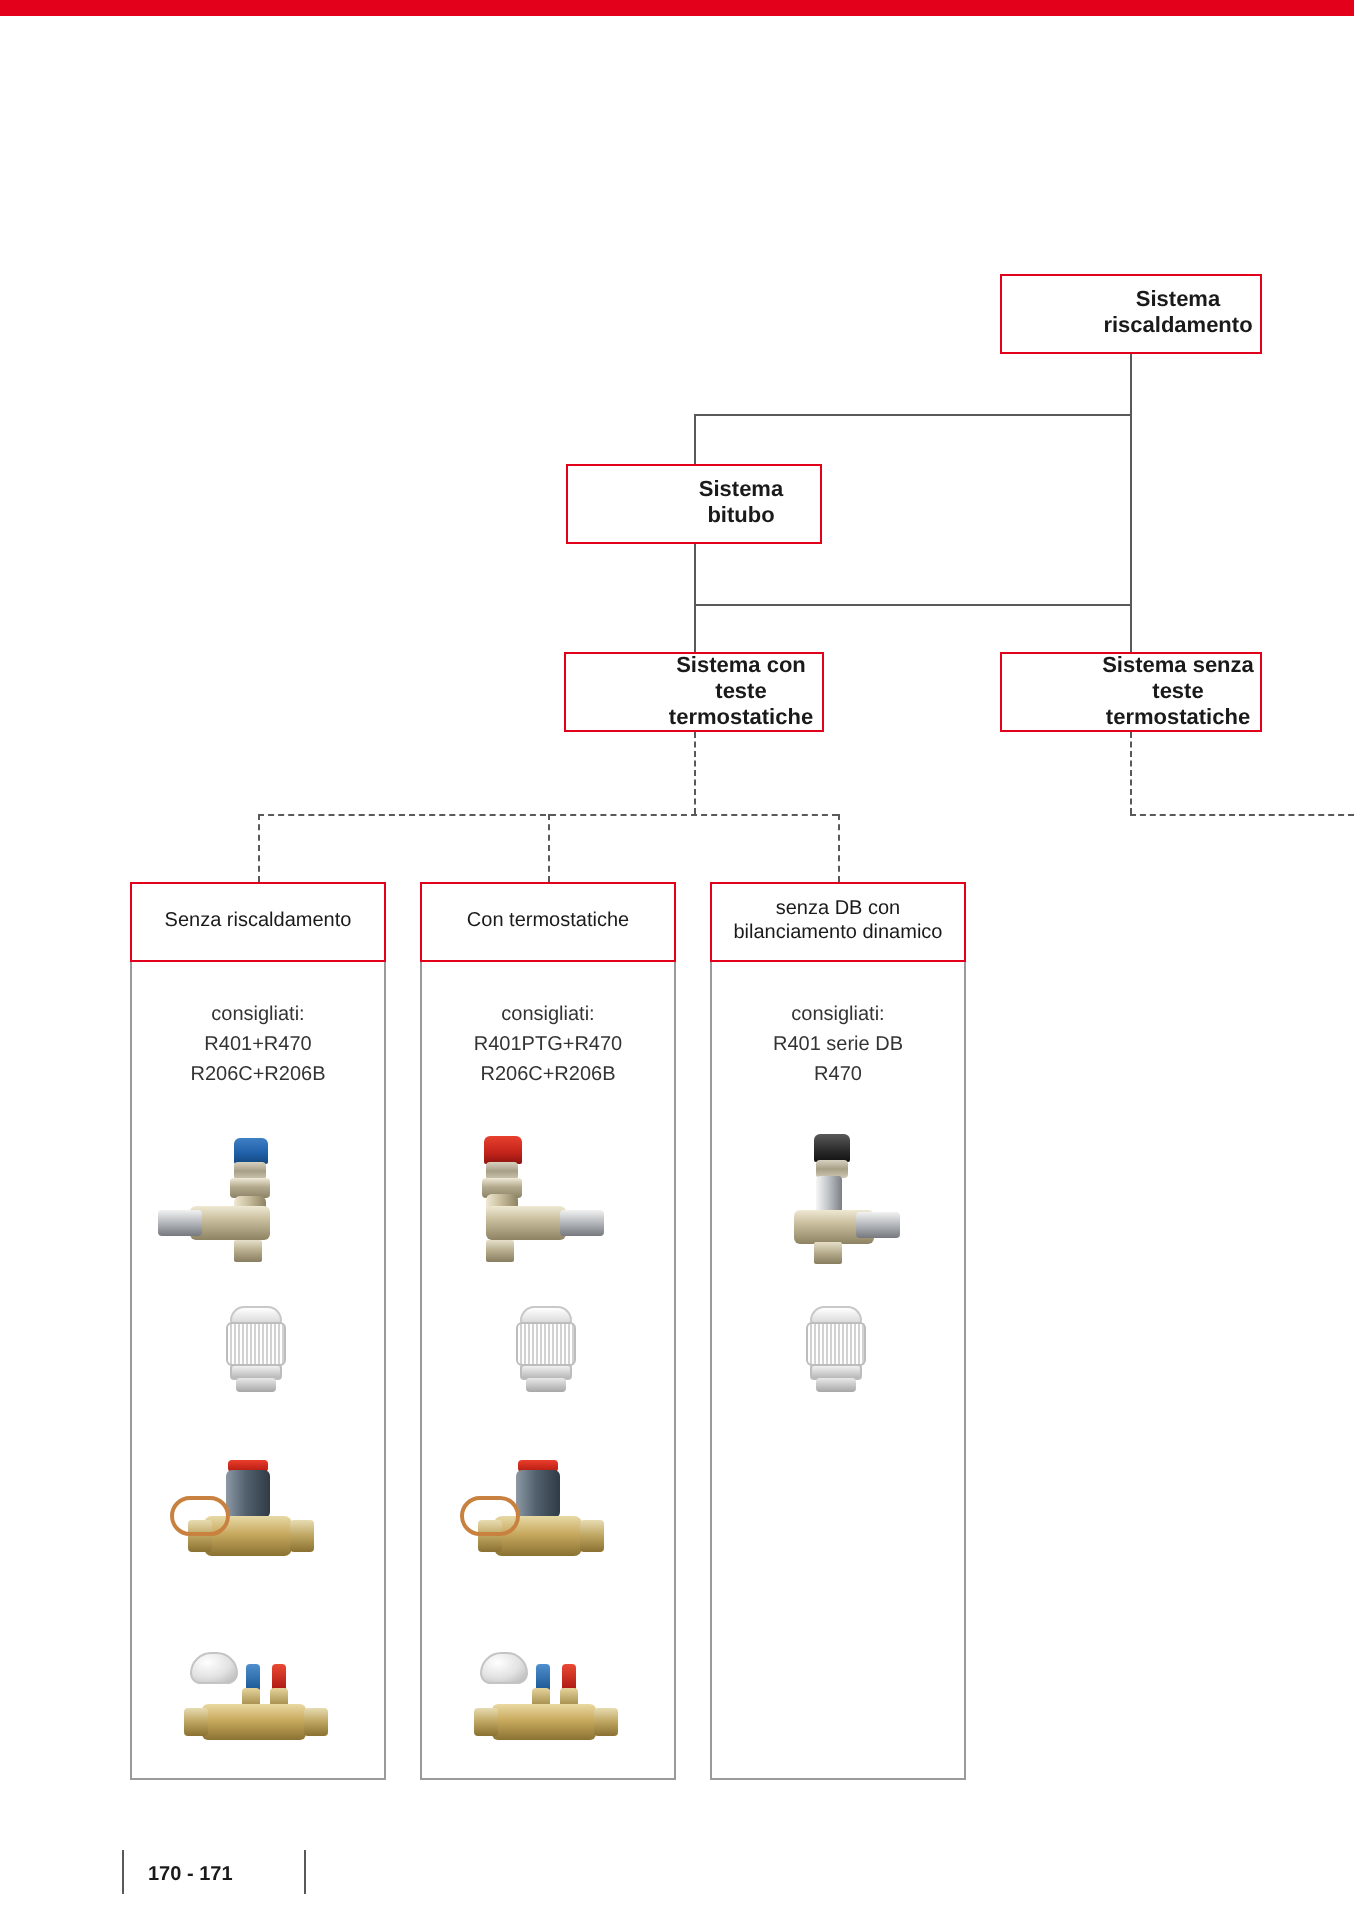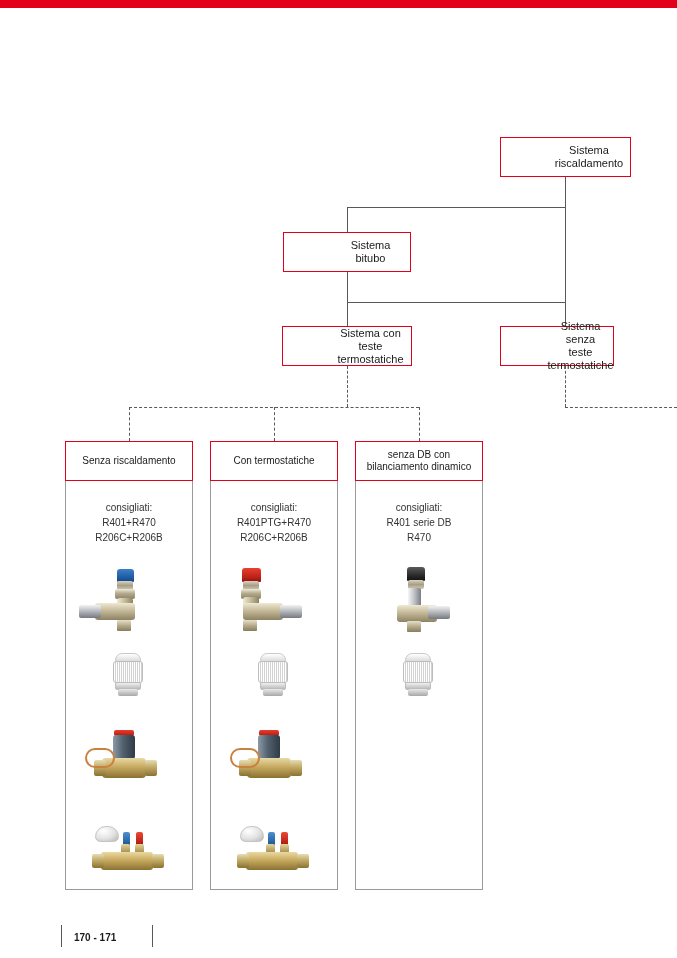--- a/index.html
+++ b/index.html
@@ -40,30 +40,30 @@
     position: absolute;
     border: 1px solid #e2001a;
     background: #ffffff;
     box-sizing: border-box;
     display: flex;
     align-items: center;
     justify-content: center;
     text-align: center;
     color: #1a1a1a;
     font-size: 11px;
-    font-weight: normal;
+    font-weight: bold;
     line-height: 13px;
     padding-left: 47px;
   }
   .node span { display: block; }
 
   .node-sistema-riscaldamento { left: 500px; top: 137px; width: 131px; height: 40px; }
   .node-sistema-bitubo        { left: 283px; top: 232px; width: 128px; height: 40px; }
   .node-con-teste             { left: 282px; top: 326px; width: 130px; height: 40px; }
-  .node-senza-teste           { left: 500px; top: 326px; width: 114px; height: 40px; }
+  .node-senza-teste           { left: 500px; top: 326px; width: 131px; height: 40px; }
 
   
   .line {
     position: absolute;
     background: #58595b;
   }
   .vline { width: 1px; }
   .hline { height: 1px; }
 
   

